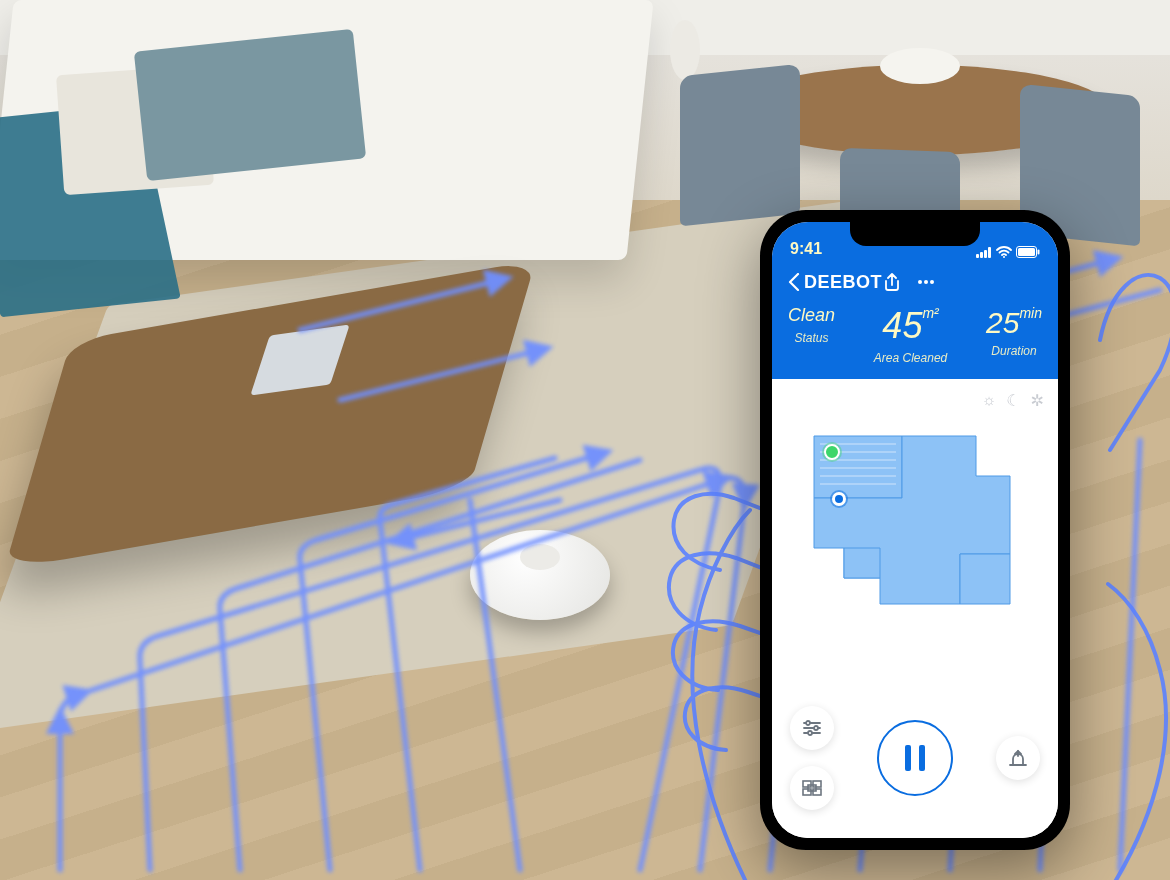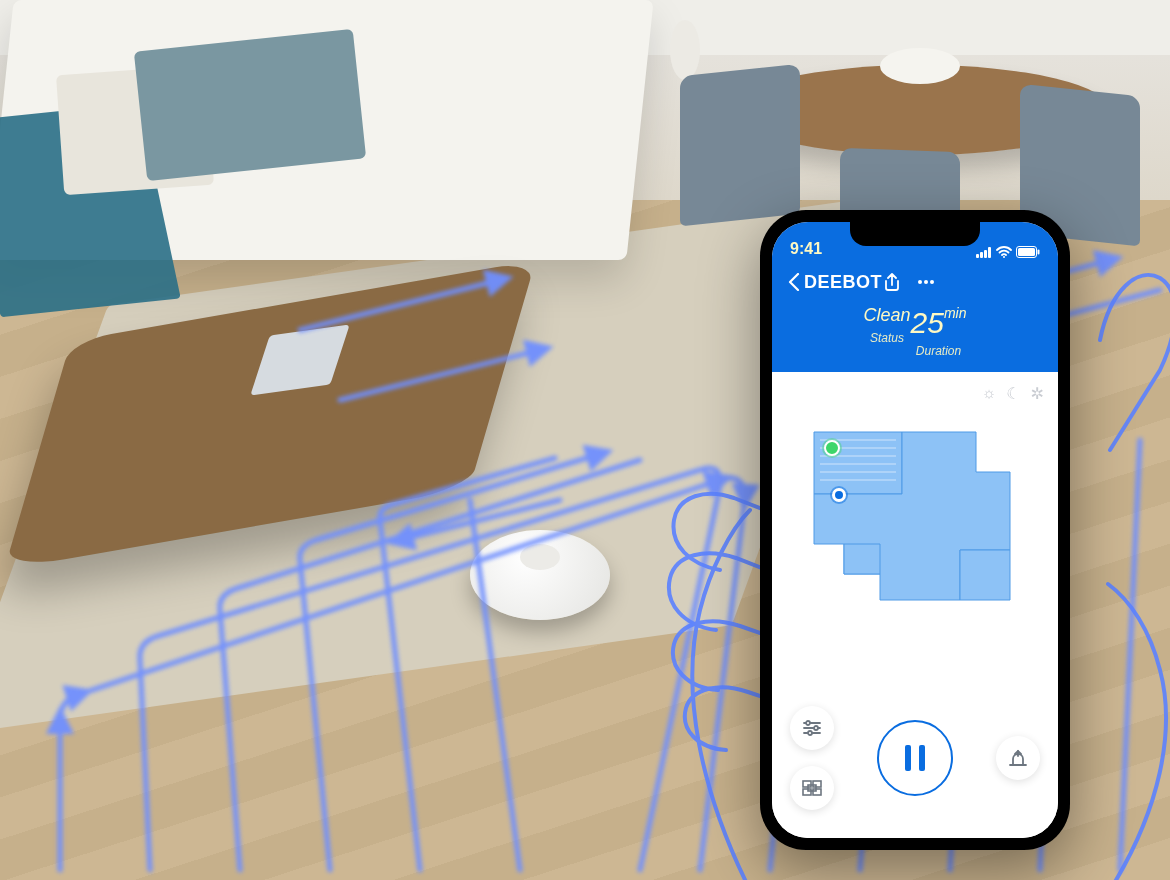--- a/index.html
+++ b/index.html
@@ -267,20 +267,24 @@
                 </svg>
             </span>
           </div>
         </div>
 
         <div class="stats-row">
           <div class="stat">
             <div class="biglabel">Clean</div>
             <div class="sub">Status</div>
           </div>
+          <div class="stat center">
+            <div class="big"><span class="num">45</span><span class="unit">m²</span></div>
+            <div class="sub">Area Cleaned</div>
+          </div>
           <div class="stat">
             <div class="big"><span class="num">25</span><span class="unit">min</span></div>
             <div class="sub">Duration</div>
           </div>
         </div>
       </div>
 
       <div class="map-area">
         <div class="mode-icons">
           <span>☼</span>

